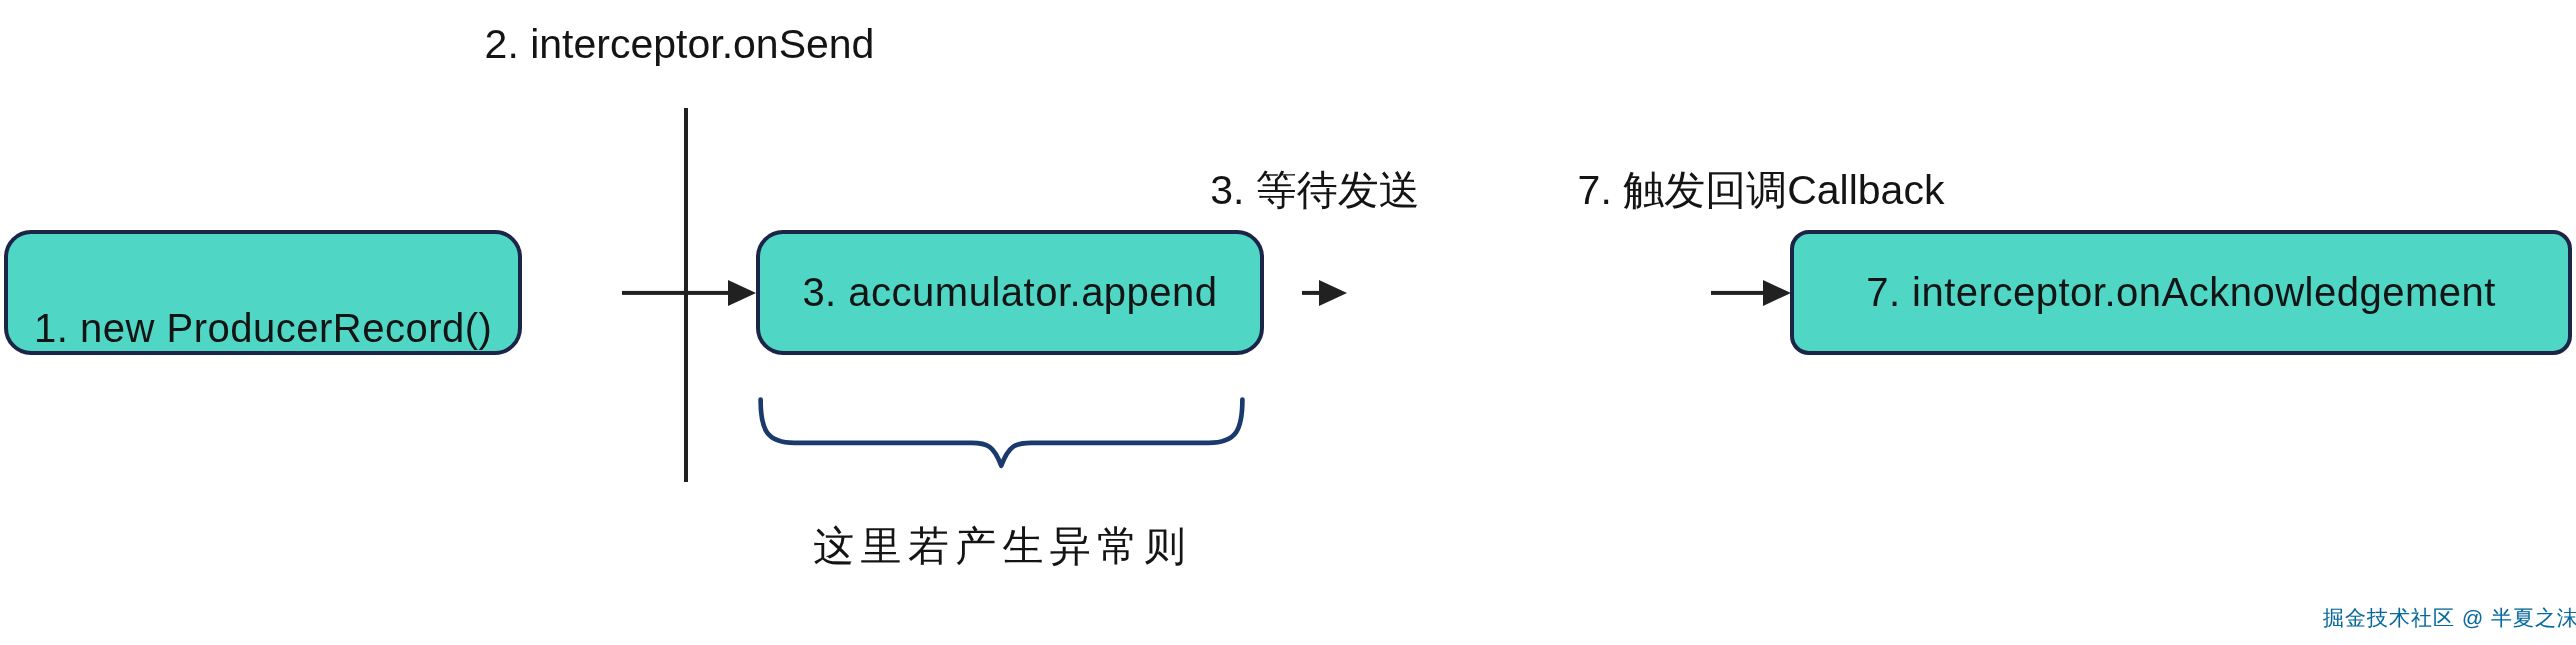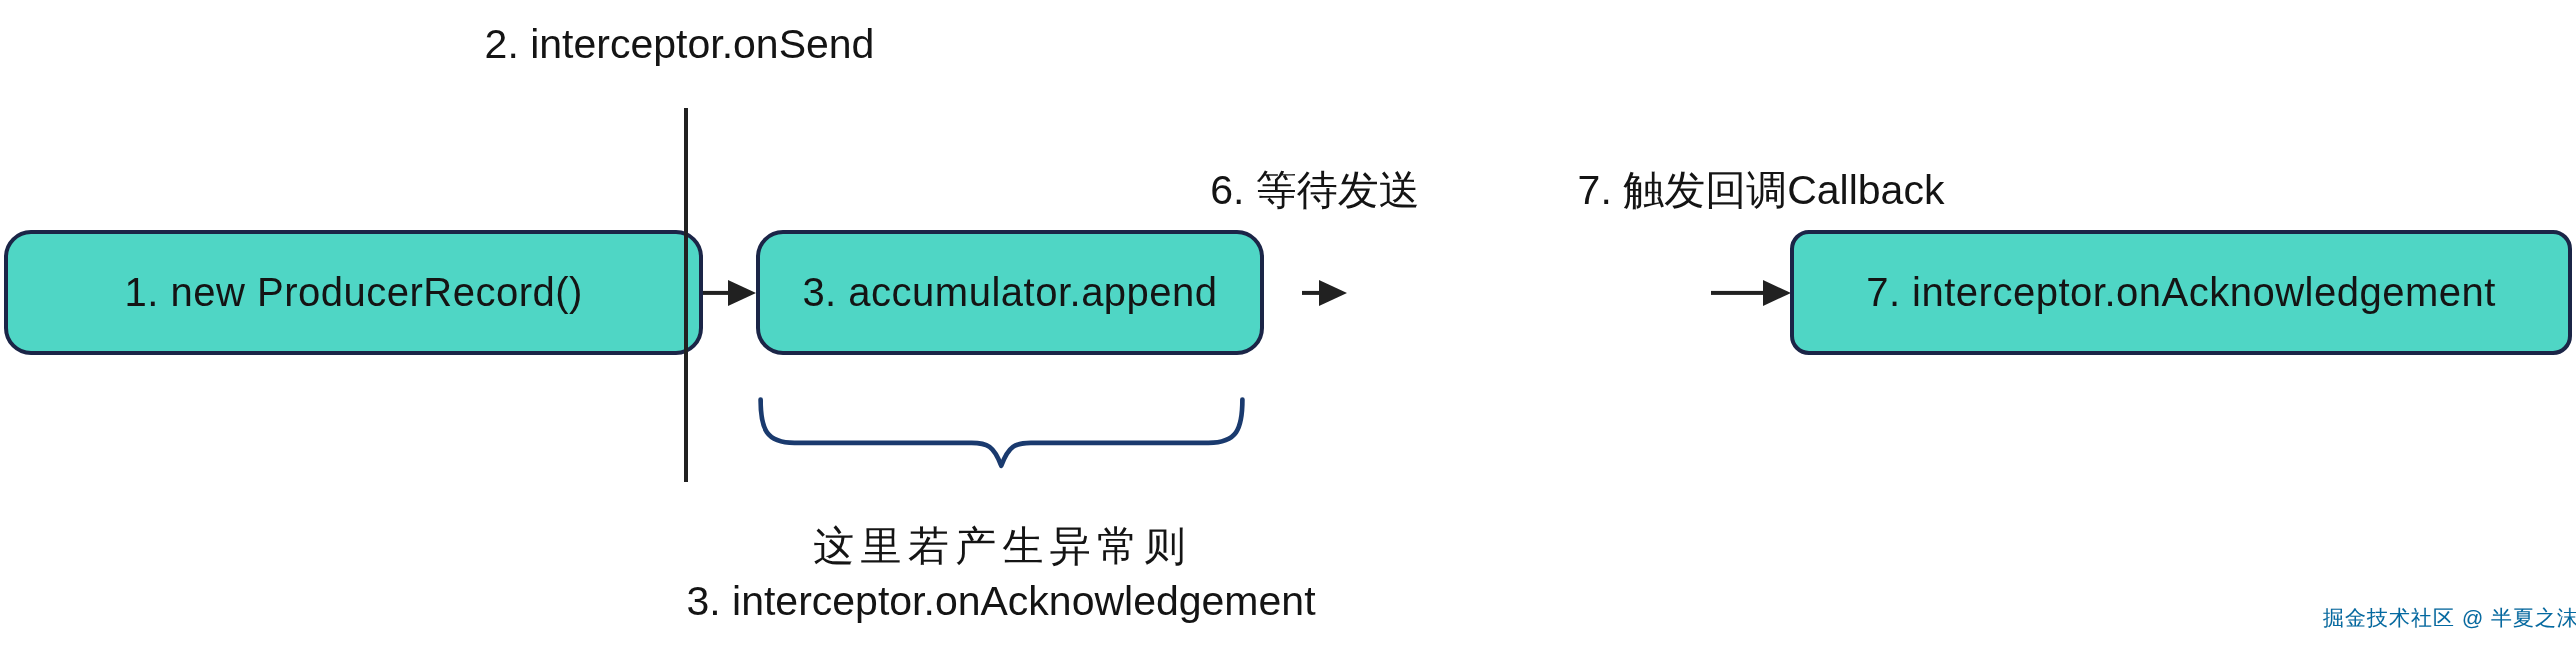--- a/index.html
+++ b/index.html
@@ -31,21 +31,21 @@
     align-items: center;
     justify-content: center;
     z-index: 2;
   }
   .node span {
     font-size: 40px;
     font-weight: 500;
     letter-spacing: 0.5px;
     white-space: nowrap;
   }
-  .node1 { left: 4.2px;    width: 699px; }
+  .node1 { left: 4.2px;    width: 518px; align-items: flex-end; }
   .node3 { left: 756px; width: 508px; }
   .node5 { left: 1346px; width: 365px;  }
   .node7 { left: 1790px; width: 782px; border-radius: 19px; }
 
   
   .arrow {
     position: absolute;
     top: 277px;
     height: 31px;
     z-index: 1;
@@ -150,26 +150,25 @@
   </div>
   <div class="arrow a2">
     <div class="shaft"></div>
     <div class="head"></div>
   </div>
   <div class="arrow a3">
     <div class="shaft"></div>
     <div class="head"></div>
   </div>
 
-  <div class="ann step4">6. 等待发送</div>
+  <div class="ann step4">3. 等待发送</div>
   <div class="ann step6">7. 触发回调Callback</div>
 
   <svg class="brace" width="487" height="74" viewBox="0 0 935 142">
     <path d="M 5,5 C 5,62 16,88 70,88 L 410,88 C 440,88 453,94 467,132 C 481,94 494,88 524,88 L 865,88 C 919,88 930,62 930,5" fill="none" stroke="#1a3a6e" stroke-width="9" stroke-linecap="round" stroke-linejoin="round"></path>
   </svg>
 
   <div class="ann note1">这里若产生异常则</div>
-  <div class="ann note2">3. interceptor.onAcknowledgement</div>
 
   <div class="watermark">掘金技术社区 @ 半夏之沫</div>
 
 </div>
 
 
 </body></html>

